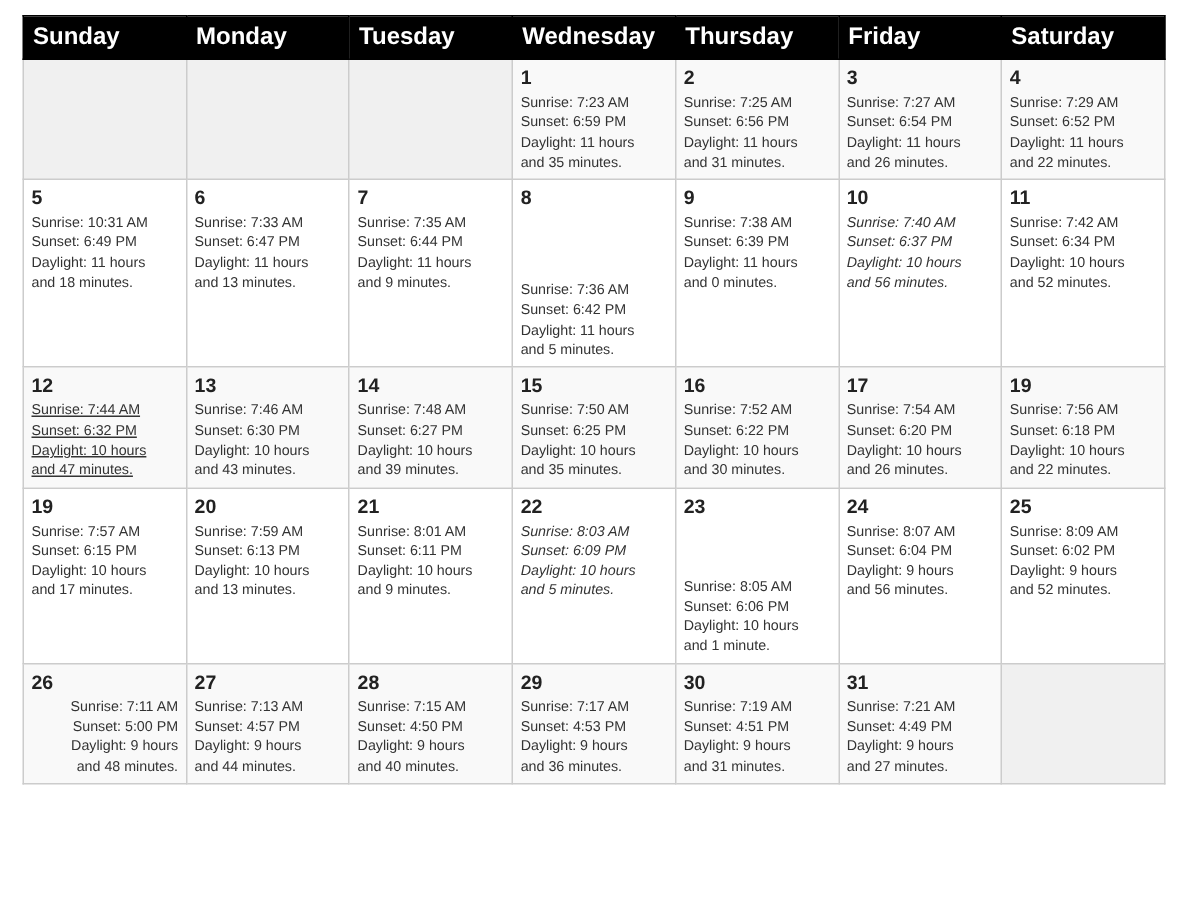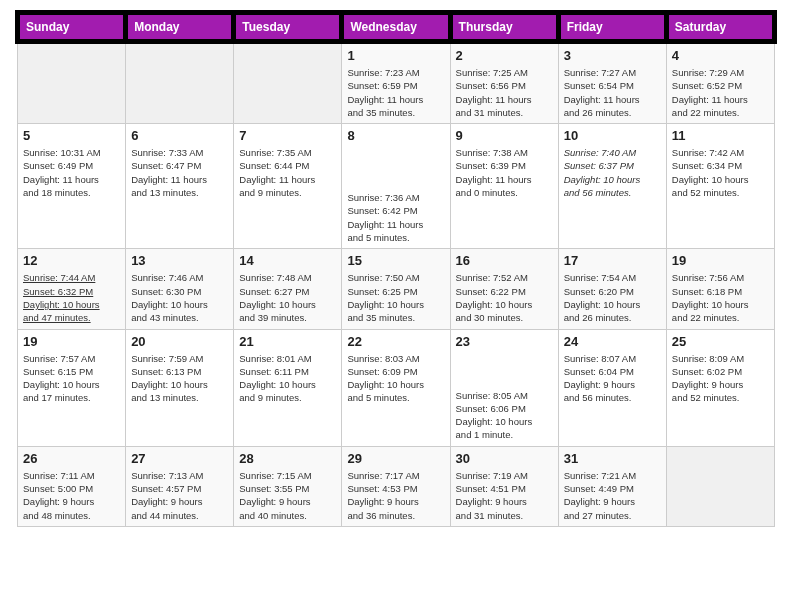--- a/index.html
+++ b/index.html
@@ -47,27 +47,27 @@
     .location {
       font-size: 14px;
       color: #555;
     }
     table {
       width: 100%;
       border-collapse: collapse;
       table-layout: fixed;
     }
     thead th {
-      background: #a21caf;
+      background: #000000;
       color: white;
       text-align: left;
       padding: 5px 6px;
-      font-size: 12px;
+      font-size: 16px;
       font-weight: bold;
-      border: 5px solid #000000;
+      border: 1px solid #000000;
     }
     tbody td {
       border: 1px solid #ccc;
       vertical-align: top;
       padding: 4px 5px;
       font-size: 10px;
       color: #333;
       height: 80px;
     }
     .day-number {
@@ -261,21 +261,21 @@
           </td>
           <td>
             <div class="day-number">21</div>
             <div class="day-info" style="white-space: pre-line;">Sunrise: 8:01 AM
 Sunset: 6:11 PM
 Daylight: 10 hours
 and 9 minutes.</div>
           </td>
           <td>
             <div class="day-number">22</div>
-            <div class="day-info" style="white-space: pre-line;">Sunrise: 8:03 AM
+            <div class="day-info" style="white-space: pre-line; font-style: italic;">Sunrise: 8:03 AM
 Sunset: 6:09 PM
 Daylight: 10 hours
 and 5 minutes.</div>
           </td>
           <td>
             <div class="day-number">23</div>
             <div class="day-info" style="white-space: pre-line; margin-top: 40px;">Sunrise: 8:05 AM
 Sunset: 6:06 PM
 Daylight: 10 hours
 and 1 minute.</div>
@@ -291,36 +291,36 @@
             <div class="day-number">25</div>
             <div class="day-info" style="white-space: pre-line;">Sunrise: 8:09 AM
 Sunset: 6:02 PM
 Daylight: 9 hours
 and 52 minutes.</div>
           </td>
         </tr>
         <tr>
           <td>
             <div class="day-number">26</div>
-            <div class="day-info" style="white-space: pre-line;">Sunrise: 7:11 AM
+            <div class="day-info" style="white-space: pre-line; text-align: right;">Sunrise: 7:11 AM
 Sunset: 5:00 PM
 Daylight: 9 hours
 and 48 minutes.</div>
           </td>
           <td>
             <div class="day-number">27</div>
             <div class="day-info" style="white-space: pre-line;">Sunrise: 7:13 AM
 Sunset: 4:57 PM
 Daylight: 9 hours
 and 44 minutes.</div>
           </td>
           <td>
             <div class="day-number">28</div>
             <div class="day-info" style="white-space: pre-line;">Sunrise: 7:15 AM
-Sunset: 3:55 PM
+Sunset: 4:50 PM
 Daylight: 9 hours
 and 40 minutes.</div>
           </td>
           <td>
             <div class="day-number">29</div>
             <div class="day-info" style="white-space: pre-line;">Sunrise: 7:17 AM
 Sunset: 4:53 PM
 Daylight: 9 hours
 and 36 minutes.</div>
           </td>

